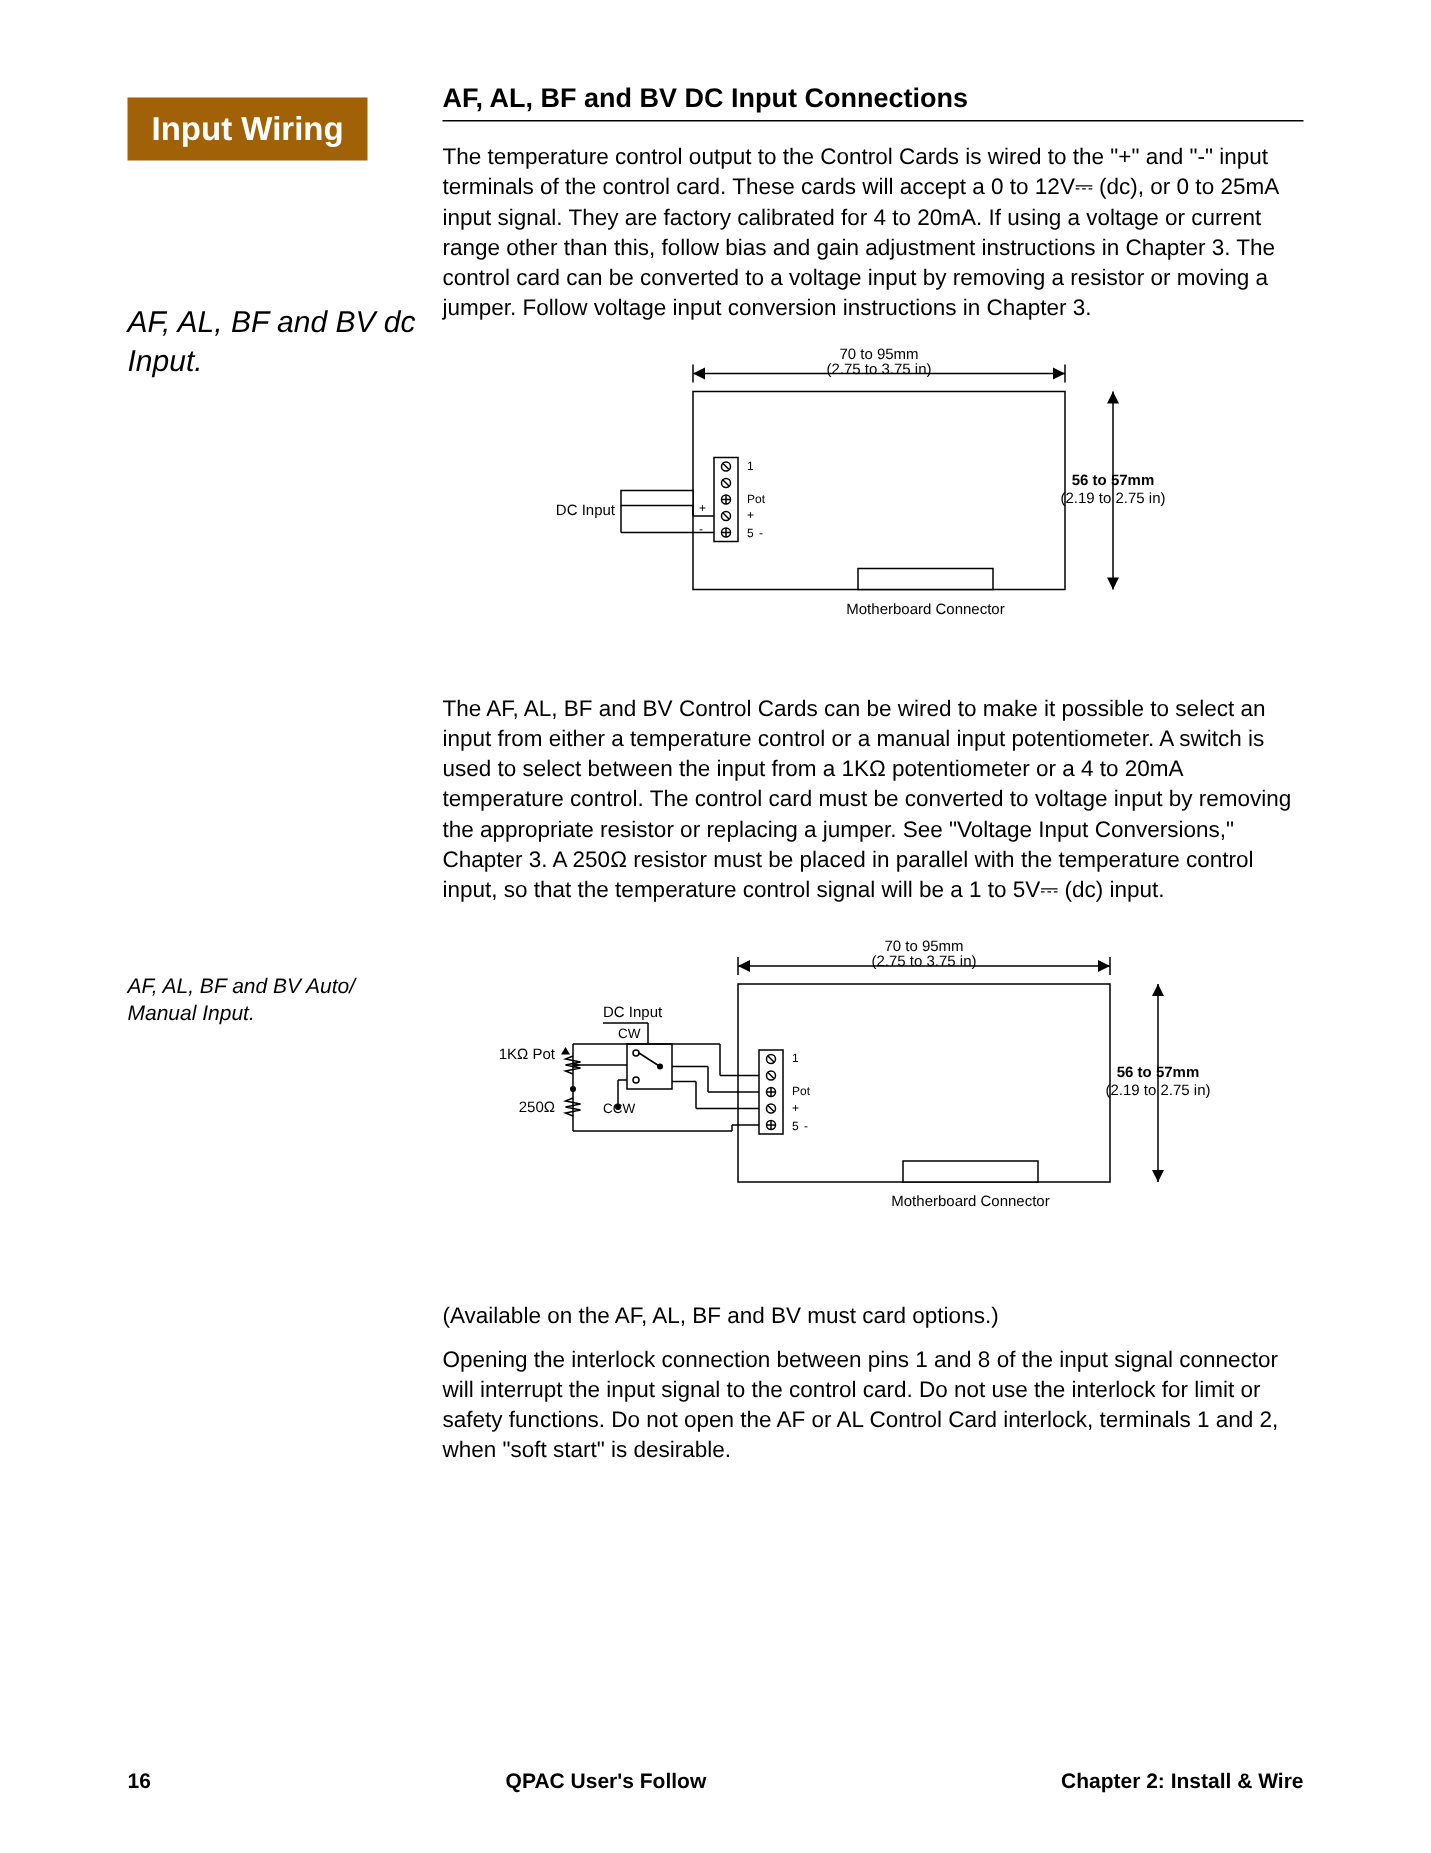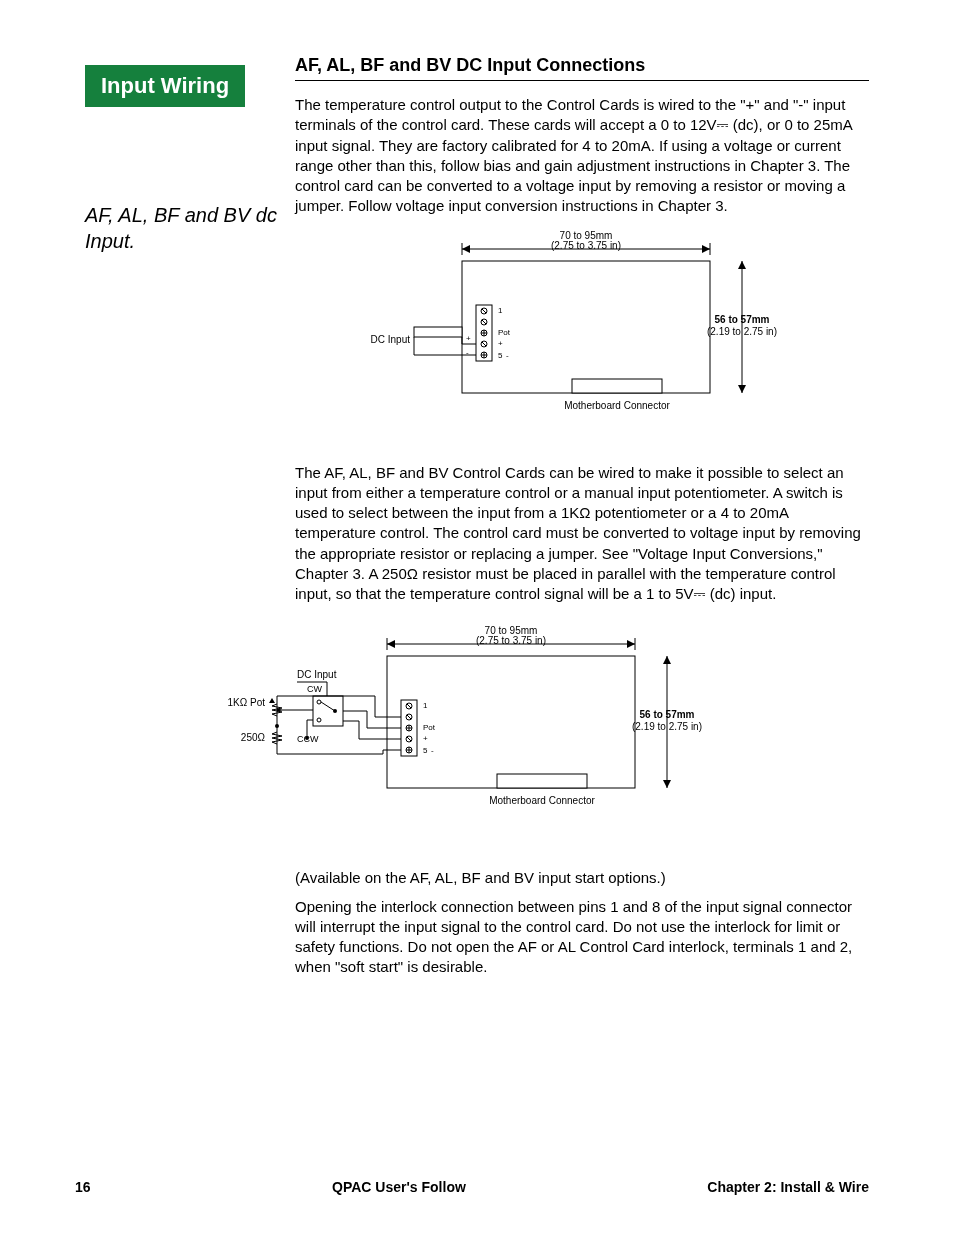--- a/index.html
+++ b/index.html
@@ -24,21 +24,21 @@
   }
   .sidebar {
     width: 200px;
     flex: 0 0 200px;
     padding-right: 10px;
   }
   .main {
     flex: 1;
   }
   .section-badge {
-    background: #15803d;
+    background: #a16207;
     color: #fff;
     font-weight: bold;
     font-size: 22px;
     padding: 8px 16px;
     display: inline-block;
     margin-top: 10px;
   }
   .side-note {
     font-style: italic;
     font-size: 20px;
@@ -64,21 +64,21 @@
     line-height: 1.35;
     margin: 14px 0 14px 0;
   }
   .diagram {
     display: block;
     margin: 8px auto 18px auto;
   }
   .footer {
     position: absolute;
     bottom: 40px;
-    left: 75px;
+    left: 85px;
     right: 85px;
     display: flex;
     justify-content: space-between;
     font-size: 14px;
     font-weight: bold;
   }
   .footer .center {
     font-weight: bold;
   }
 </style>
@@ -151,20 +151,23 @@
   </div>
 
   <div class="content-row">
     <div class="sidebar"></div>
     <div class="main">
       <p class="body">The AF, AL, BF and BV Control Cards can be wired to make it possible to select an input from either a temperature control or a manual input potentiometer. A switch is used to select between the input from a 1KΩ potentiometer or a 4 to 20mA temperature control. The control card must be converted to voltage input by removing the appropriate resistor or replacing a jumper. See "Voltage Input Conversions," Chapter 3. A 250Ω resistor must be placed in parallel with the temperature control input, so that the temperature control signal will be a 1 to 5V⎓ (dc) input.</p>
     </div>
   </div>
 
   <div class="content-row">
+    <div class="sidebar">
+      <div class="side-note2" style="margin-top:30px;">AF, AL, BF and BV Auto/ Manual Input.</div>
+    </div>
     <div class="main">
 
       <svg class="diagram" width="540" height="210" viewBox="0 0 540 210">
 
         <line x1="180" y1="18" x2="428" y2="18" stroke="#000"></line>
         <polygon points="180,18 188,14 188,22" fill="#000"></polygon>
         <polygon points="428,18 420,14 420,22" fill="#000"></polygon>
         <line x1="180" y1="12" x2="180" y2="24" stroke="#000"></line>
         <line x1="428" y1="12" x2="428" y2="24" stroke="#000"></line>
         <text x="304" y="8" text-anchor="middle" font-size="10">70 to 95mm</text>
@@ -250,21 +253,21 @@
         <polygon points="460,162 456,154 464,154" fill="#000"></polygon>
         <text x="460" y="92" text-anchor="middle" font-size="10" font-weight="bold">56 to 57mm</text>
         <text x="460" y="104" text-anchor="middle" font-size="10">(2.19 to 2.75 in)</text>
       </svg>
     </div>
   </div>
 
   <div class="content-row">
     <div class="sidebar"></div>
     <div class="main">
-      <p class="body" style="margin-bottom:8px;">(Available on the AF, AL, BF and BV input start options.)</p>
+      <p class="body" style="margin-bottom:8px;">(Available on the AF, AL, BF and BV must card options.)</p>
       <p class="body" style="margin-top:8px;">Opening the interlock connection between pins 1 and 8 of the input signal connector will interrupt the input signal to the control card. Do not use the interlock for limit or safety functions. Do not open the AF or AL Control Card interlock, terminals 1 and 2, when "soft start" is desirable.</p>
     </div>
   </div>
 
   <div class="footer">
     <span>16</span>
     <span class="center">QPAC User's Follow</span>
     <span>Chapter 2: Install &amp; Wire</span>
   </div>
 

